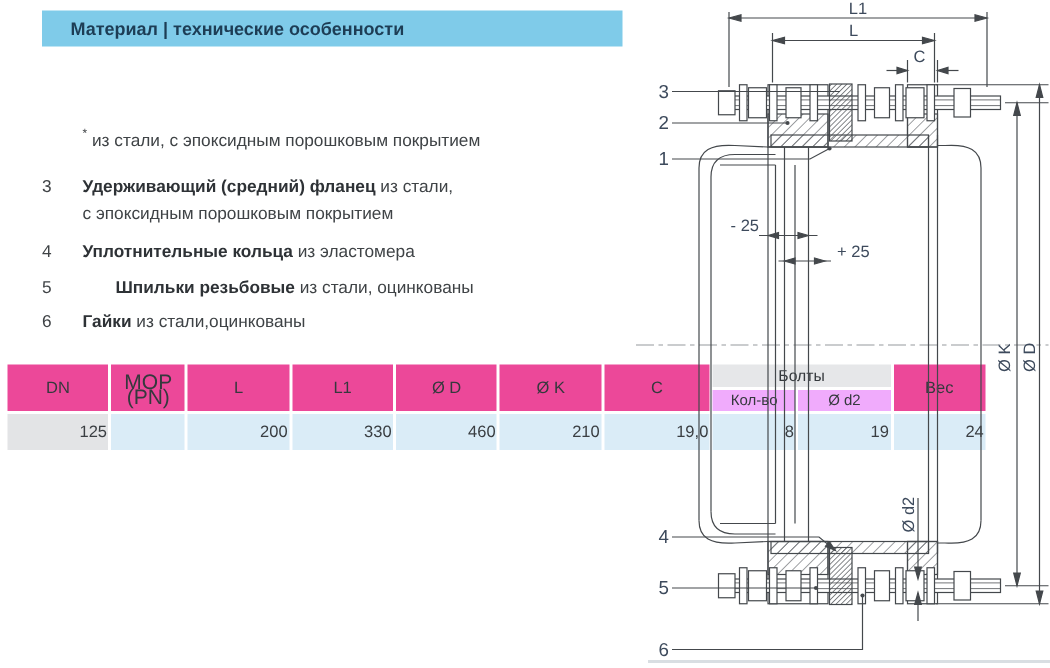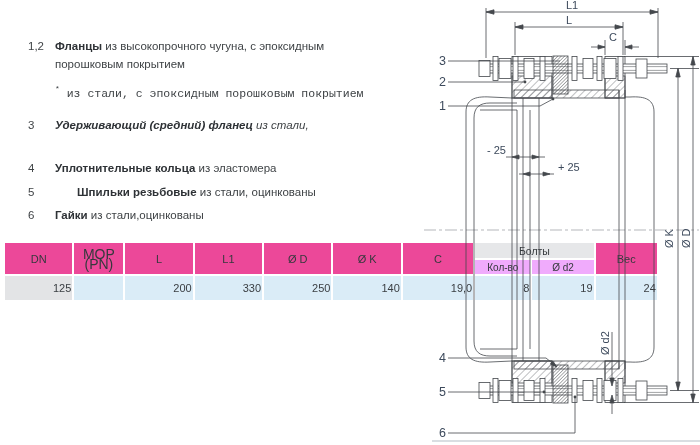--- a/index.html
+++ b/index.html
@@ -7,57 +7,52 @@
         font-family:"Liberation Sans",sans-serif;color:#3f4346;}
   
   .accent-bar{position:absolute;left:28px;top:7px;width:387px;height:24px;background:#7fcbe9;
               line-height:24px;padding-left:19px;box-sizing:border-box;
               font-size:12px;font-weight:bold;color:#1d3d55;}
   .mat-item{position:absolute;left:28px;font-size:11.5px;line-height:18px;}
   .mat-num{position:absolute;left:0;top:0;width:24px;color:#3f4346;}
   .mat-text{margin-left:27px;}
   .mat-text b{color:#2e3236;}
   .blocked{display:block;}
-  .mat-note{position:absolute;left:55px;top:84px;font-size:11.5px;color:#3f4346;font-family:Liberation Mono, monospace;}
+  .mat-note{position:absolute;left:55px;top:84px;font-size:11.5px;color:#3f4346;}
   .mat-note sup{font-size:8px;vertical-align:6px;}
   
   table.spec{position:absolute;left:3px;top:241px;border-collapse:separate;border-spacing:2px;}
   table.spec td,table.spec th{margin:0;text-align:center;vertical-align:middle;font-weight:normal;}
   .hd{background:#ec4899;color:#35393d;font-size:11px;font-weight:600;}
   .hd-small{font-size:14px;line-height:10px;font-weight:600;}
   .hd-bolts{background:#e6e7e9;color:#35393d;font-size:10.5px;font-weight:bold;height:13px;}
   .hd-sub{background:#f0abfc;color:#35393d;font-size:10px;font-weight:600;height:12px;}
   .dt{background:#daecf7;color:#3a3e42;font-size:11px;height:22px;padding-left:48px;}
   .dt-gray{background:#e3e4e6;}
   
   #draw{position:absolute;left:420px;top:0;}
   .bottom-rule{position:absolute;left:432px;top:440px;width:268px;height:2px;background:#d9dee2;}
 </style>
 </head>
 <body>
 
 <div id="page">
 
-
-  <div class="mat-item" style="top:37px;">
-    <span class="mat-num">1,2</span>
-    <div class="mat-text" style="width:352px;">
-      <b>Фланцы</b><span> из высокопрочного чугуна, с эпоксидным</span>
-      <span class="blocked">порошковым покрытием</span>
-    </div>
-  </div>
+  <div class="accent-bar">Материал | технические особенности</div>
+
 
   <div class="mat-note">
     <sup>*</sup><span> из стали, с эпоксидным порошковым покрытием</span>
   </div>
 
   <div class="mat-item" style="top:116px;">
     <span class="mat-num">3</span>
-    <div class="mat-text" style="width:300px;font-style:italic;">
+    <div class="mat-text" style="width:300px;">
       <b>Удерживающий (средний) фланец</b><span> из стали,</span>
+      <span class="blocked">с эпоксидным порошковым покрытием</span>
     </div>
   </div>
 
   <div class="mat-item" style="top:159px;">
     <span class="mat-num">4</span>
     <div class="mat-text" style="width:352px;">
       <b>Уплотнительные кольца</b><span> из эластомера</span>
     </div>
   </div>
 
@@ -92,22 +87,22 @@
     </tr>
     <tr>
       <th class="hd-sub" style="width:38px;">Кол-во</th>
       <th class="hd-sub" style="width:39px;">Ø d2</th>
     </tr>
     <tr>
       <td class="dt dt-gray">125</td>
       <td class="dt"></td>
       <td class="dt">200</td>
       <td class="dt">330</td>
-      <td class="dt">250</td>
-      <td class="dt">140</td>
+      <td class="dt">460</td>
+      <td class="dt">210</td>
       <td class="dt">19,0</td>
       <td class="dt">8</td>
       <td class="dt">19</td>
       <td class="dt">24</td>
     </tr>
   </tbody>
     </table>
 
   <svg id="draw" width="280" height="445" viewBox="0 0 280 445">
     <defs>

